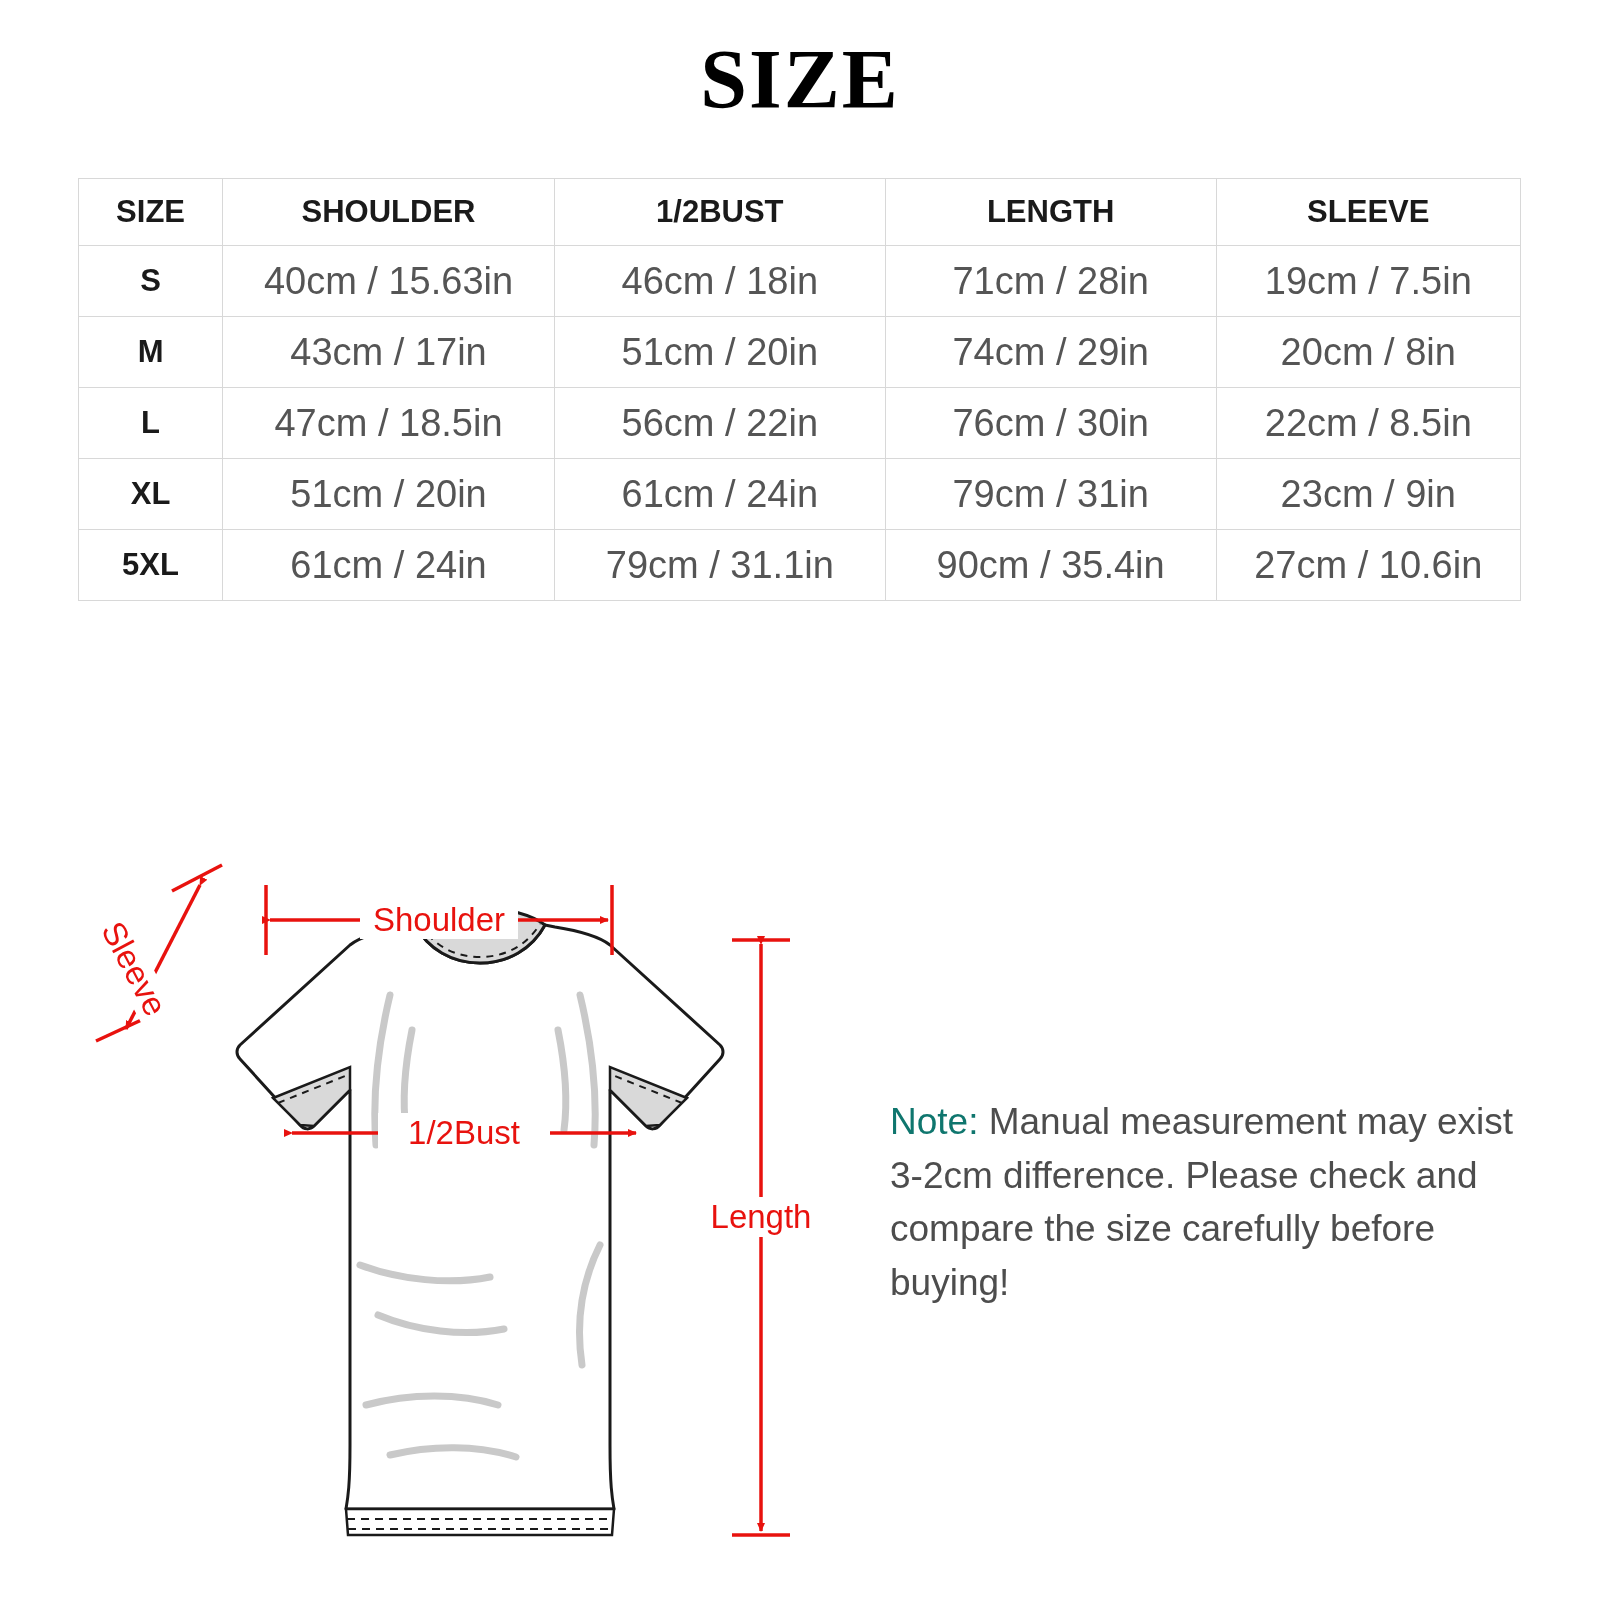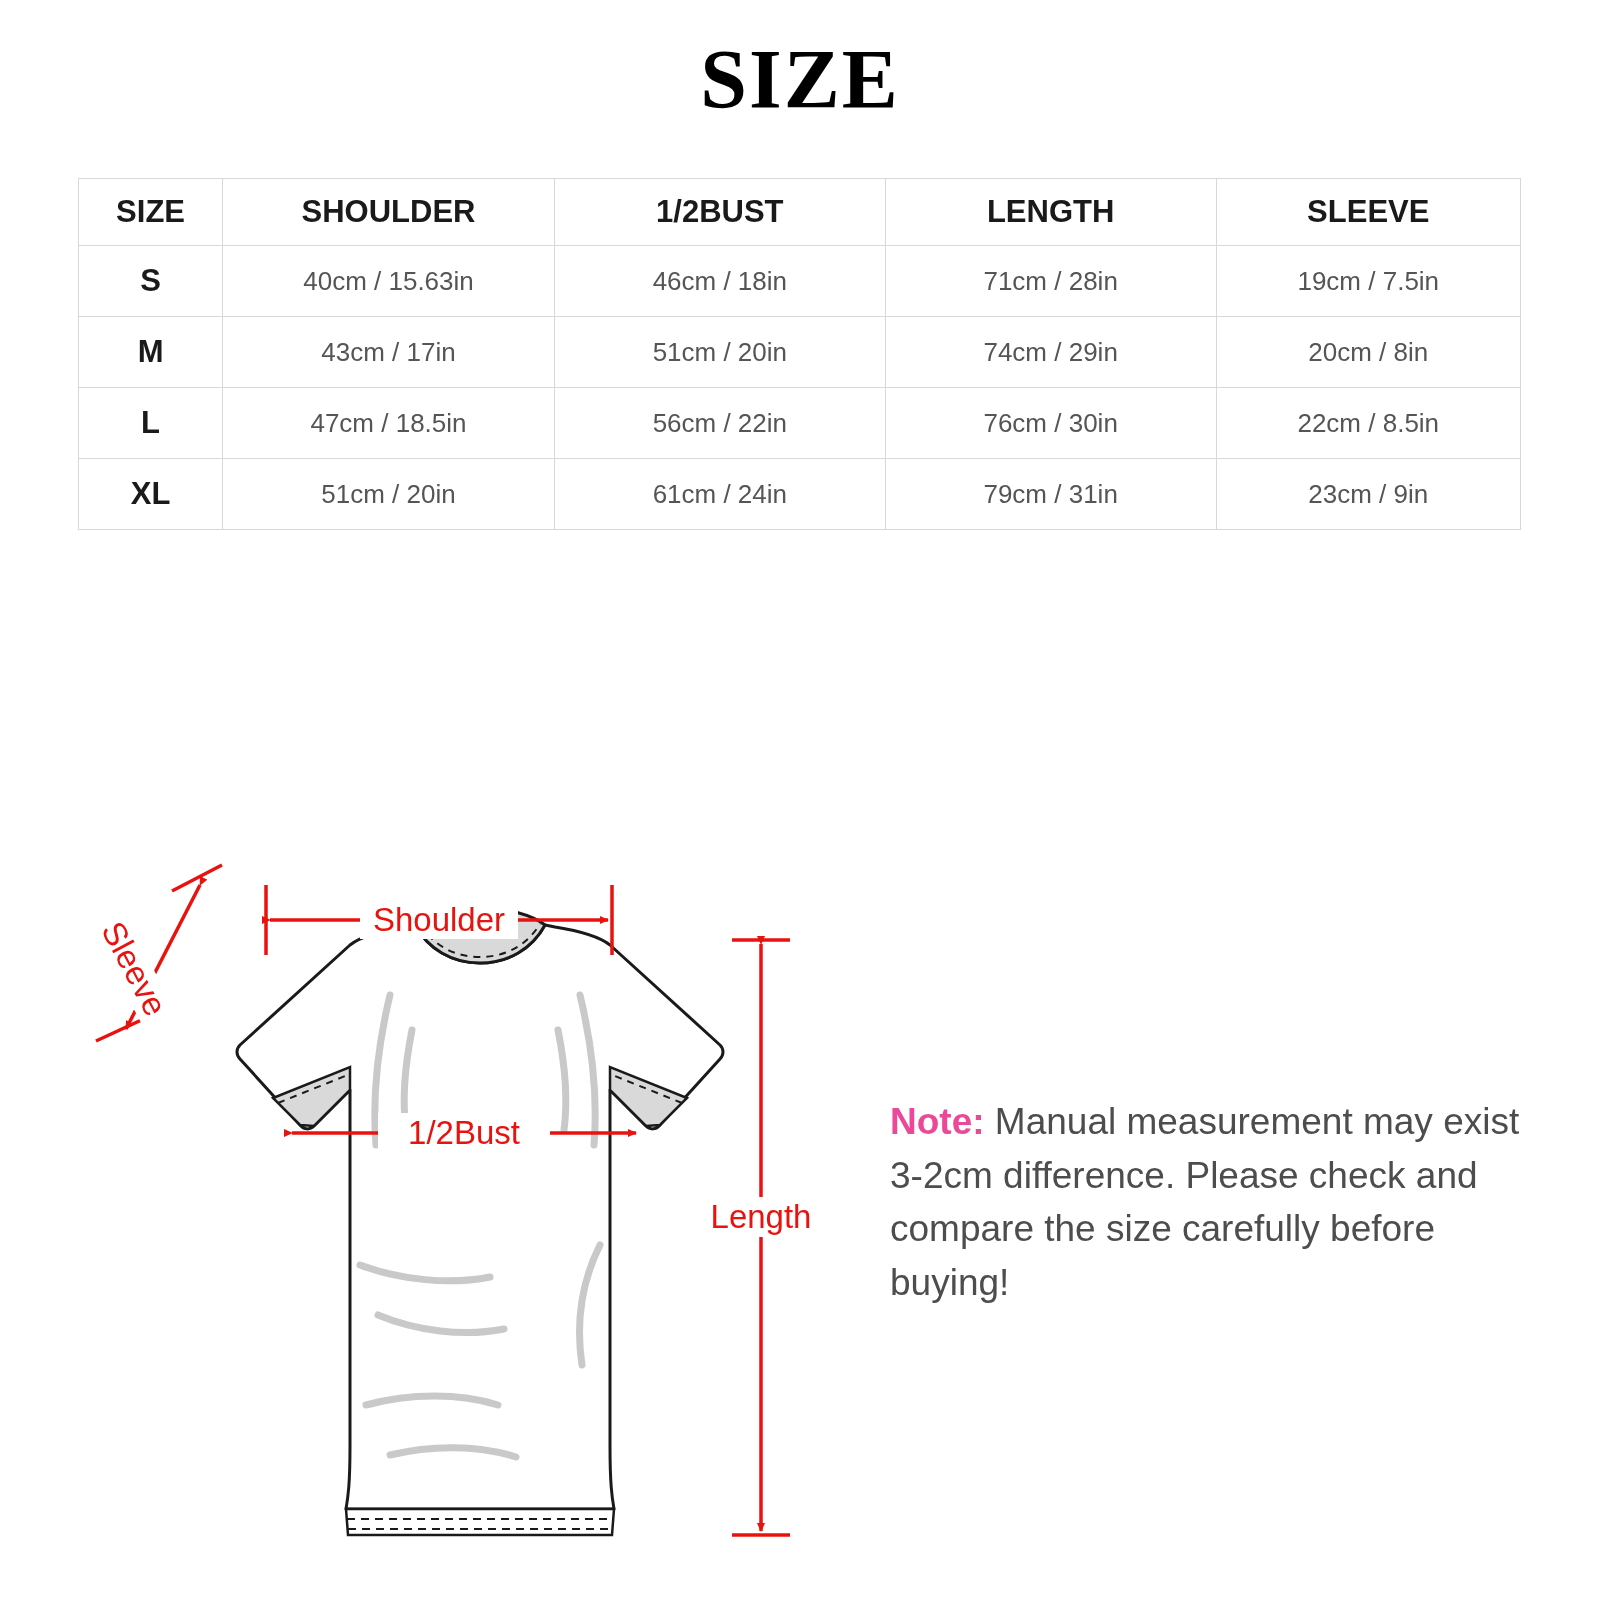--- a/index.html
+++ b/index.html
@@ -55,21 +55,21 @@
     font-weight: bold;
     color: #1a1a1a;
     height: 66px;
   }
   table.size-table td.size-cell {
     font-size: 31px;
     font-weight: bold;
     color: #1a1a1a;
   }
   table.size-table td.val {
-    font-size: 26px;
+    font-size: 38px;
     color: #555555;
     font-weight: normal;
   }
   .col-size   { width: 142px; }
   .col-shoulder { width: 327px; }
   .col-bust   { width: 326px; }
   .col-length { width: 326px; }
   .col-sleeve { width: 300px; }
 
   
@@ -86,22 +86,22 @@
   .note {
     position: absolute;
     top: 1095px;
     left: 890px;
     width: 640px;
     font-size: 37px;
     line-height: 1.45;
     color: #4d4d4d;
   }
   .note b {
-    color: #ec4899;
-    font-weight: bold;
+    color: #0f766e;
+    font-weight: normal;
   }
 </style>
 </head>
 <body>
 
 <div class="title">SIZE</div>
 
 <div class="size-table-wrap">
   <table class="size-table">
     <colgroup>
@@ -141,20 +141,27 @@
         <td class="val">56cm / 22in</td>
         <td class="val">76cm / 30in</td>
         <td class="val">22cm / 8.5in</td>
       </tr>
       <tr>
         <td class="size-cell">XL</td>
         <td class="val">51cm / 20in</td>
         <td class="val">61cm / 24in</td>
         <td class="val">79cm / 31in</td>
         <td class="val">23cm / 9in</td>
+      </tr>
+      <tr>
+        <td class="size-cell">5XL</td>
+        <td class="val">61cm / 24in</td>
+        <td class="val">79cm / 31.1in</td>
+        <td class="val">90cm / 35.4in</td>
+        <td class="val">27cm / 10.6in</td>
       </tr>
     </tbody>
   </table>
 </div>
 
 <div class="diagram">
   <svg width="800" height="730" viewBox="0 0 800 730" xmlns="http://www.w3.org/2000/svg">
     <defs>
       <marker id="ar" markerWidth="10" markerHeight="10" refX="8" refY="4" orient="auto" markerUnits="userSpaceOnUse">
         <path d="M0,0 L9,4 L0,8 z" fill="#e8120e"></path>

